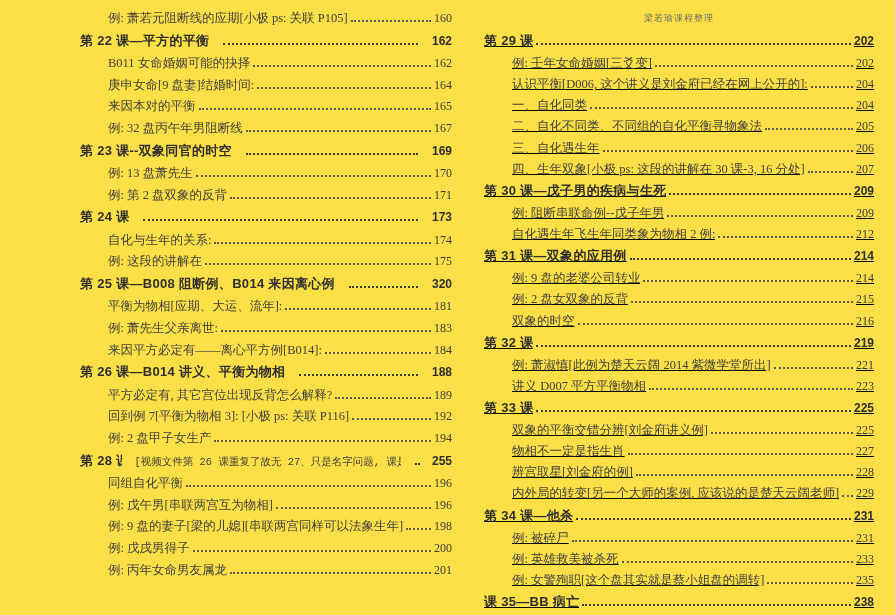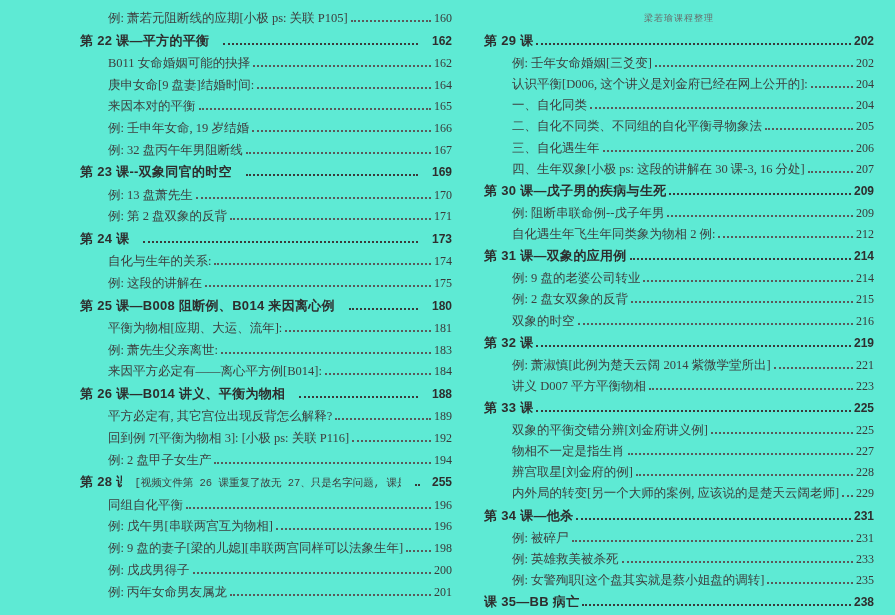--- a/index.html
+++ b/index.html
@@ -1,19 +1,19 @@
 <!DOCTYPE html>
 <html><head>
 <meta charset="utf-8">
 <style>
   html,body{margin:0;padding:0;background:#ffffff;}
   .canvas{
     position:relative;
     width:895px;height:615px;
-    background:#5eead4;
+    background:#fde047;
     overflow:hidden;
     font-family:"Liberation Serif", serif;
   }
   .page{position:absolute;top:10px;}
   .page-left{left:80px;width:372px;}
   .page-right{left:484px;width:390px;}
   .running-head{
     text-align:center;
     font-size:9px;
     color:#6a6a6a;
@@ -24,21 +24,21 @@
     font-family:"Liberation Serif", serif;
   }
   .row{
     display:flex;
     align-items:baseline;
     white-space:nowrap;
     overflow:hidden;
   }
   .page-left .row{height:21.7px;}
   .page-left .row.level-chapter{height:23.3px;gap:11px;}
-  .page-right .row{height:21.1px;}
+  .page-right .row{height:21.1px;text-decoration:underline;}
   .page-right .row.level-chapter{height:23.2px;}
   .row .label{flex:0 1 auto;overflow:hidden;}
   .level-sub .label{
     font-family:"Liberation Serif", serif;
     font-size:12.5px;
     color:#3e3e3e;
     padding-left:28px;
   }
   .level-chapter .label{
     font-family:"Liberation Sans", sans-serif;
@@ -101,25 +101,20 @@
           <span class="label">庚申女命[9 盘妻]结婚时间:</span>
           <span class="leader"></span>
           <span class="pagenum">164</span>
         </div>
         <div class="row level-sub">
           <span class="label">来因本对的平衡</span>
           <span class="leader"></span>
           <span class="pagenum">165</span>
         </div>
         <div class="row level-sub">
-          <span class="label">例: 壬申年女命, 19 岁结婚</span>
-          <span class="leader"></span>
-          <span class="pagenum">166</span>
-        </div>
-        <div class="row level-sub">
           <span class="label">例: 32 盘丙午年男阻断线</span>
           <span class="leader"></span>
           <span class="pagenum">167</span>
         </div>
         <div class="row level-chapter">
           <span class="label">第 23 课--双象同官的时空</span>
           <span class="leader"></span>
           <span class="pagenum">169</span>
         </div>
         <div class="row level-sub">
@@ -143,21 +138,21 @@
           <span class="pagenum">174</span>
         </div>
         <div class="row level-sub">
           <span class="label">例: 这段的讲解在</span>
           <span class="leader"></span>
           <span class="pagenum">175</span>
         </div>
         <div class="row level-chapter">
           <span class="label">第 25 课—B008 阻断例、B014 来因离心例</span>
           <span class="leader"></span>
-          <span class="pagenum">180</span>
+          <span class="pagenum">320</span>
         </div>
         <div class="row level-sub">
           <span class="label">平衡为物相[应期、大运、流年]:</span>
           <span class="leader"></span>
           <span class="pagenum">181</span>
         </div>
         <div class="row level-sub">
           <span class="label">例: 萧先生父亲离世:</span>
           <span class="leader"></span>
           <span class="pagenum">183</span>

